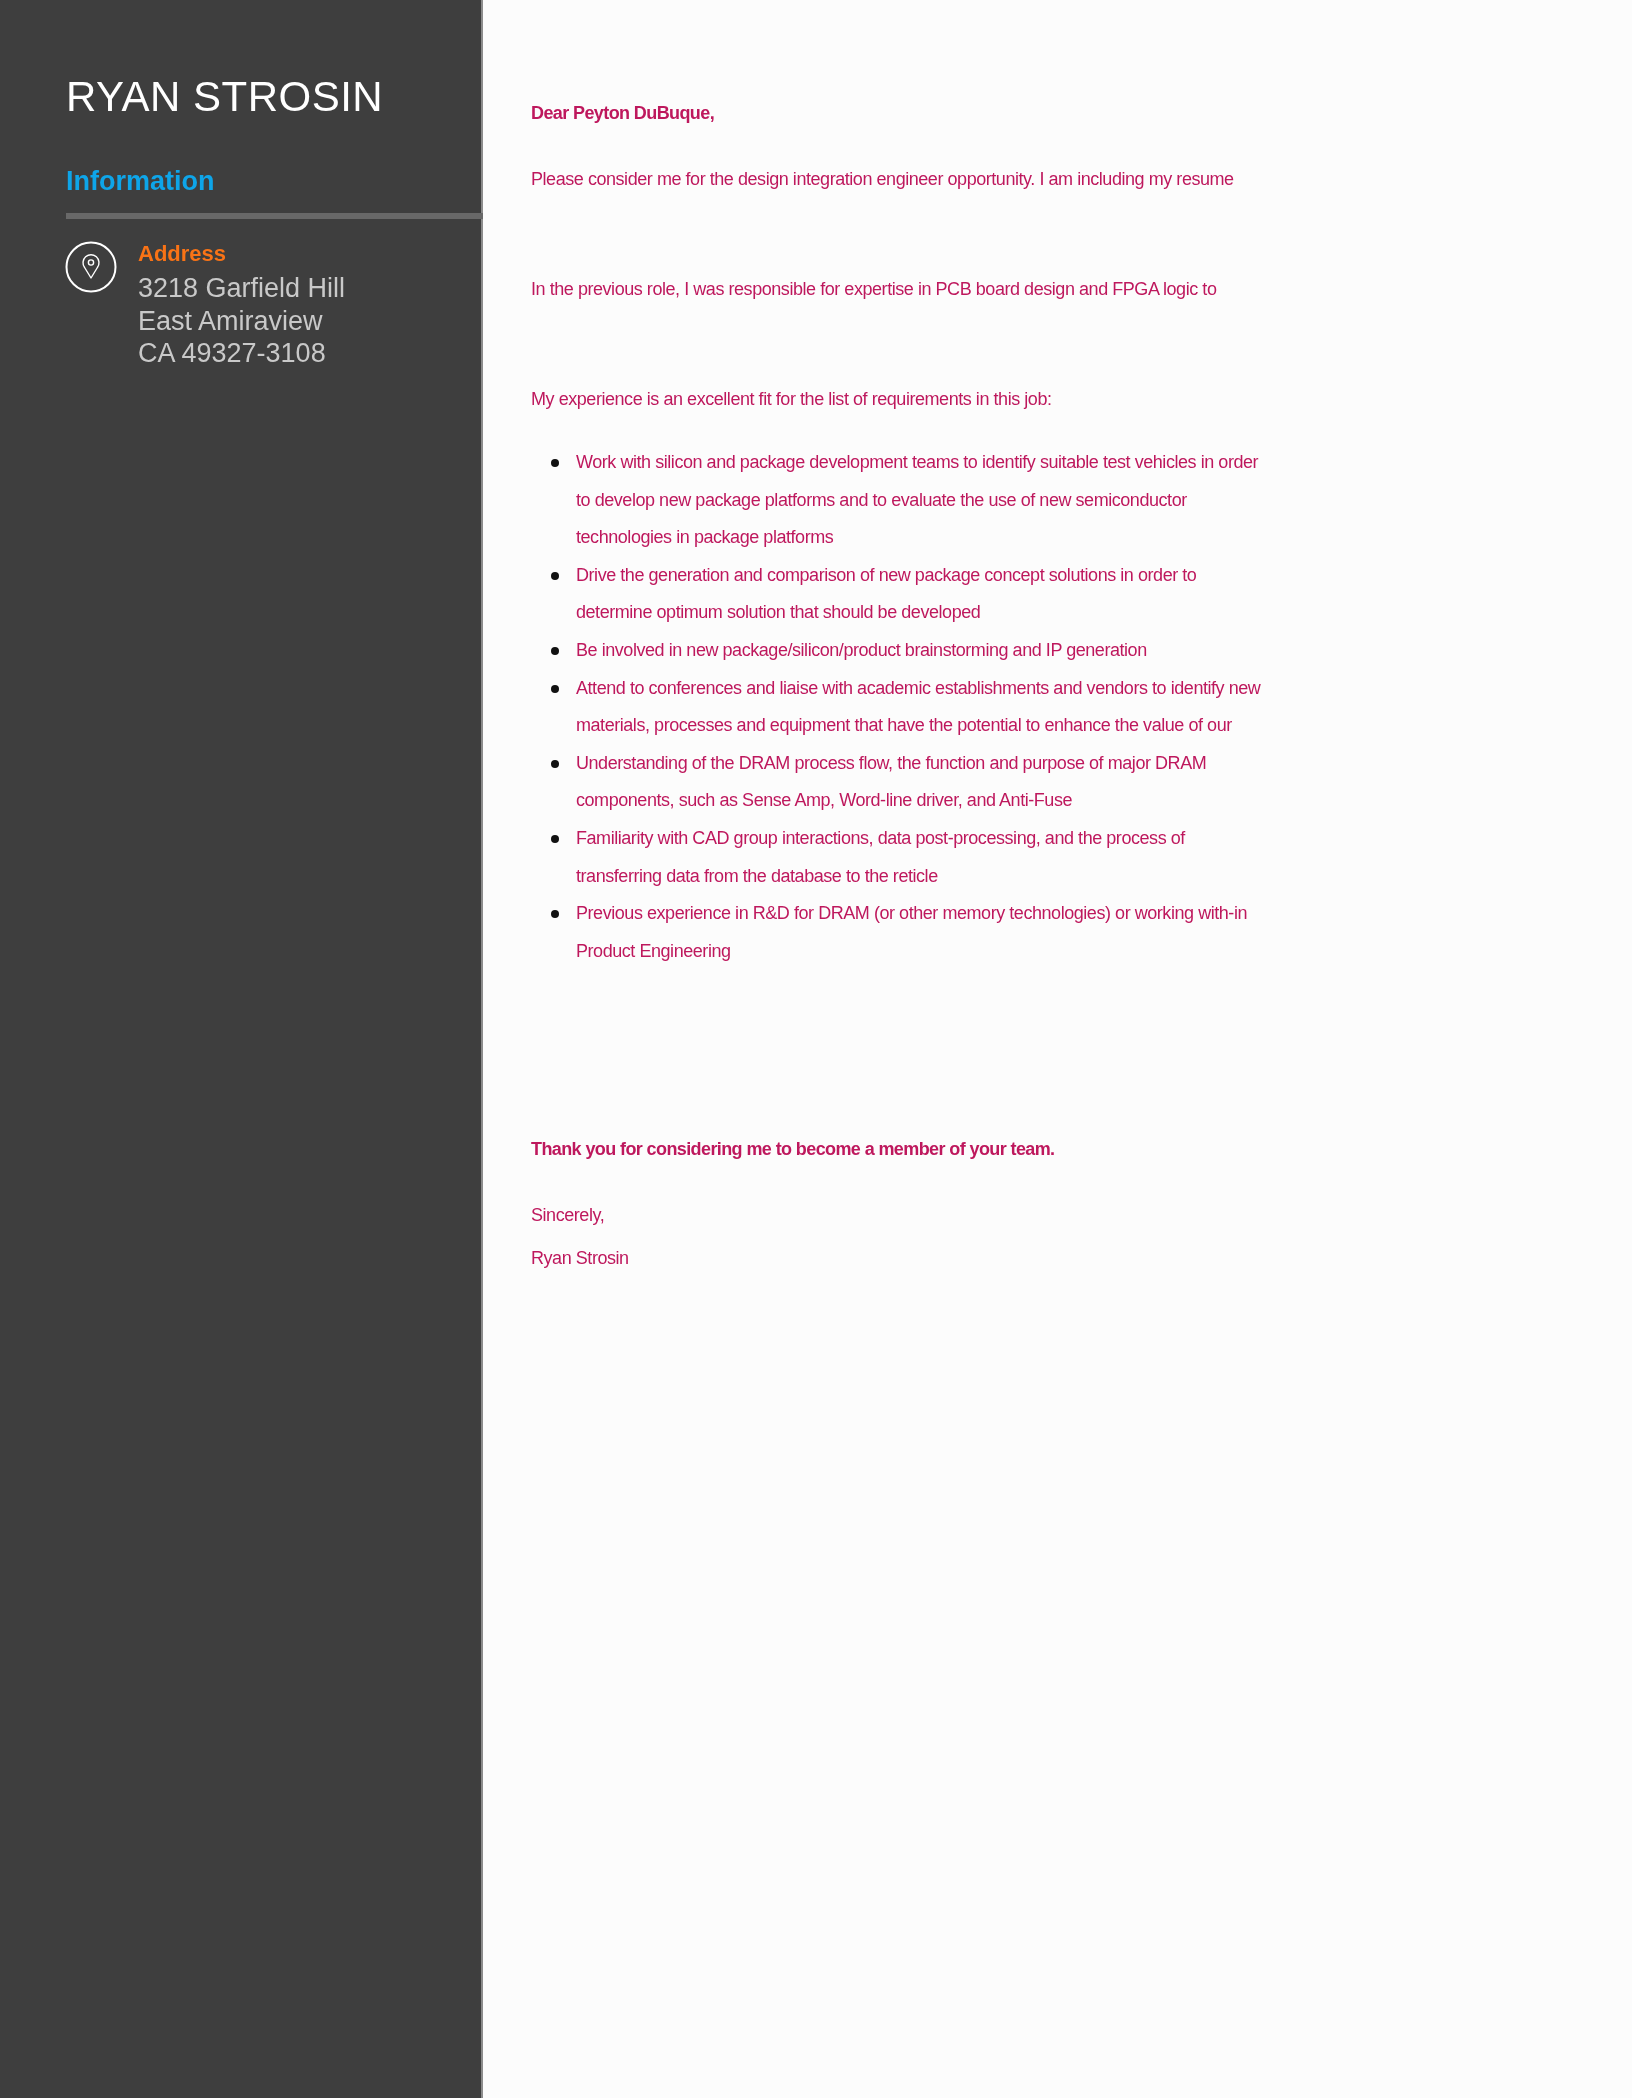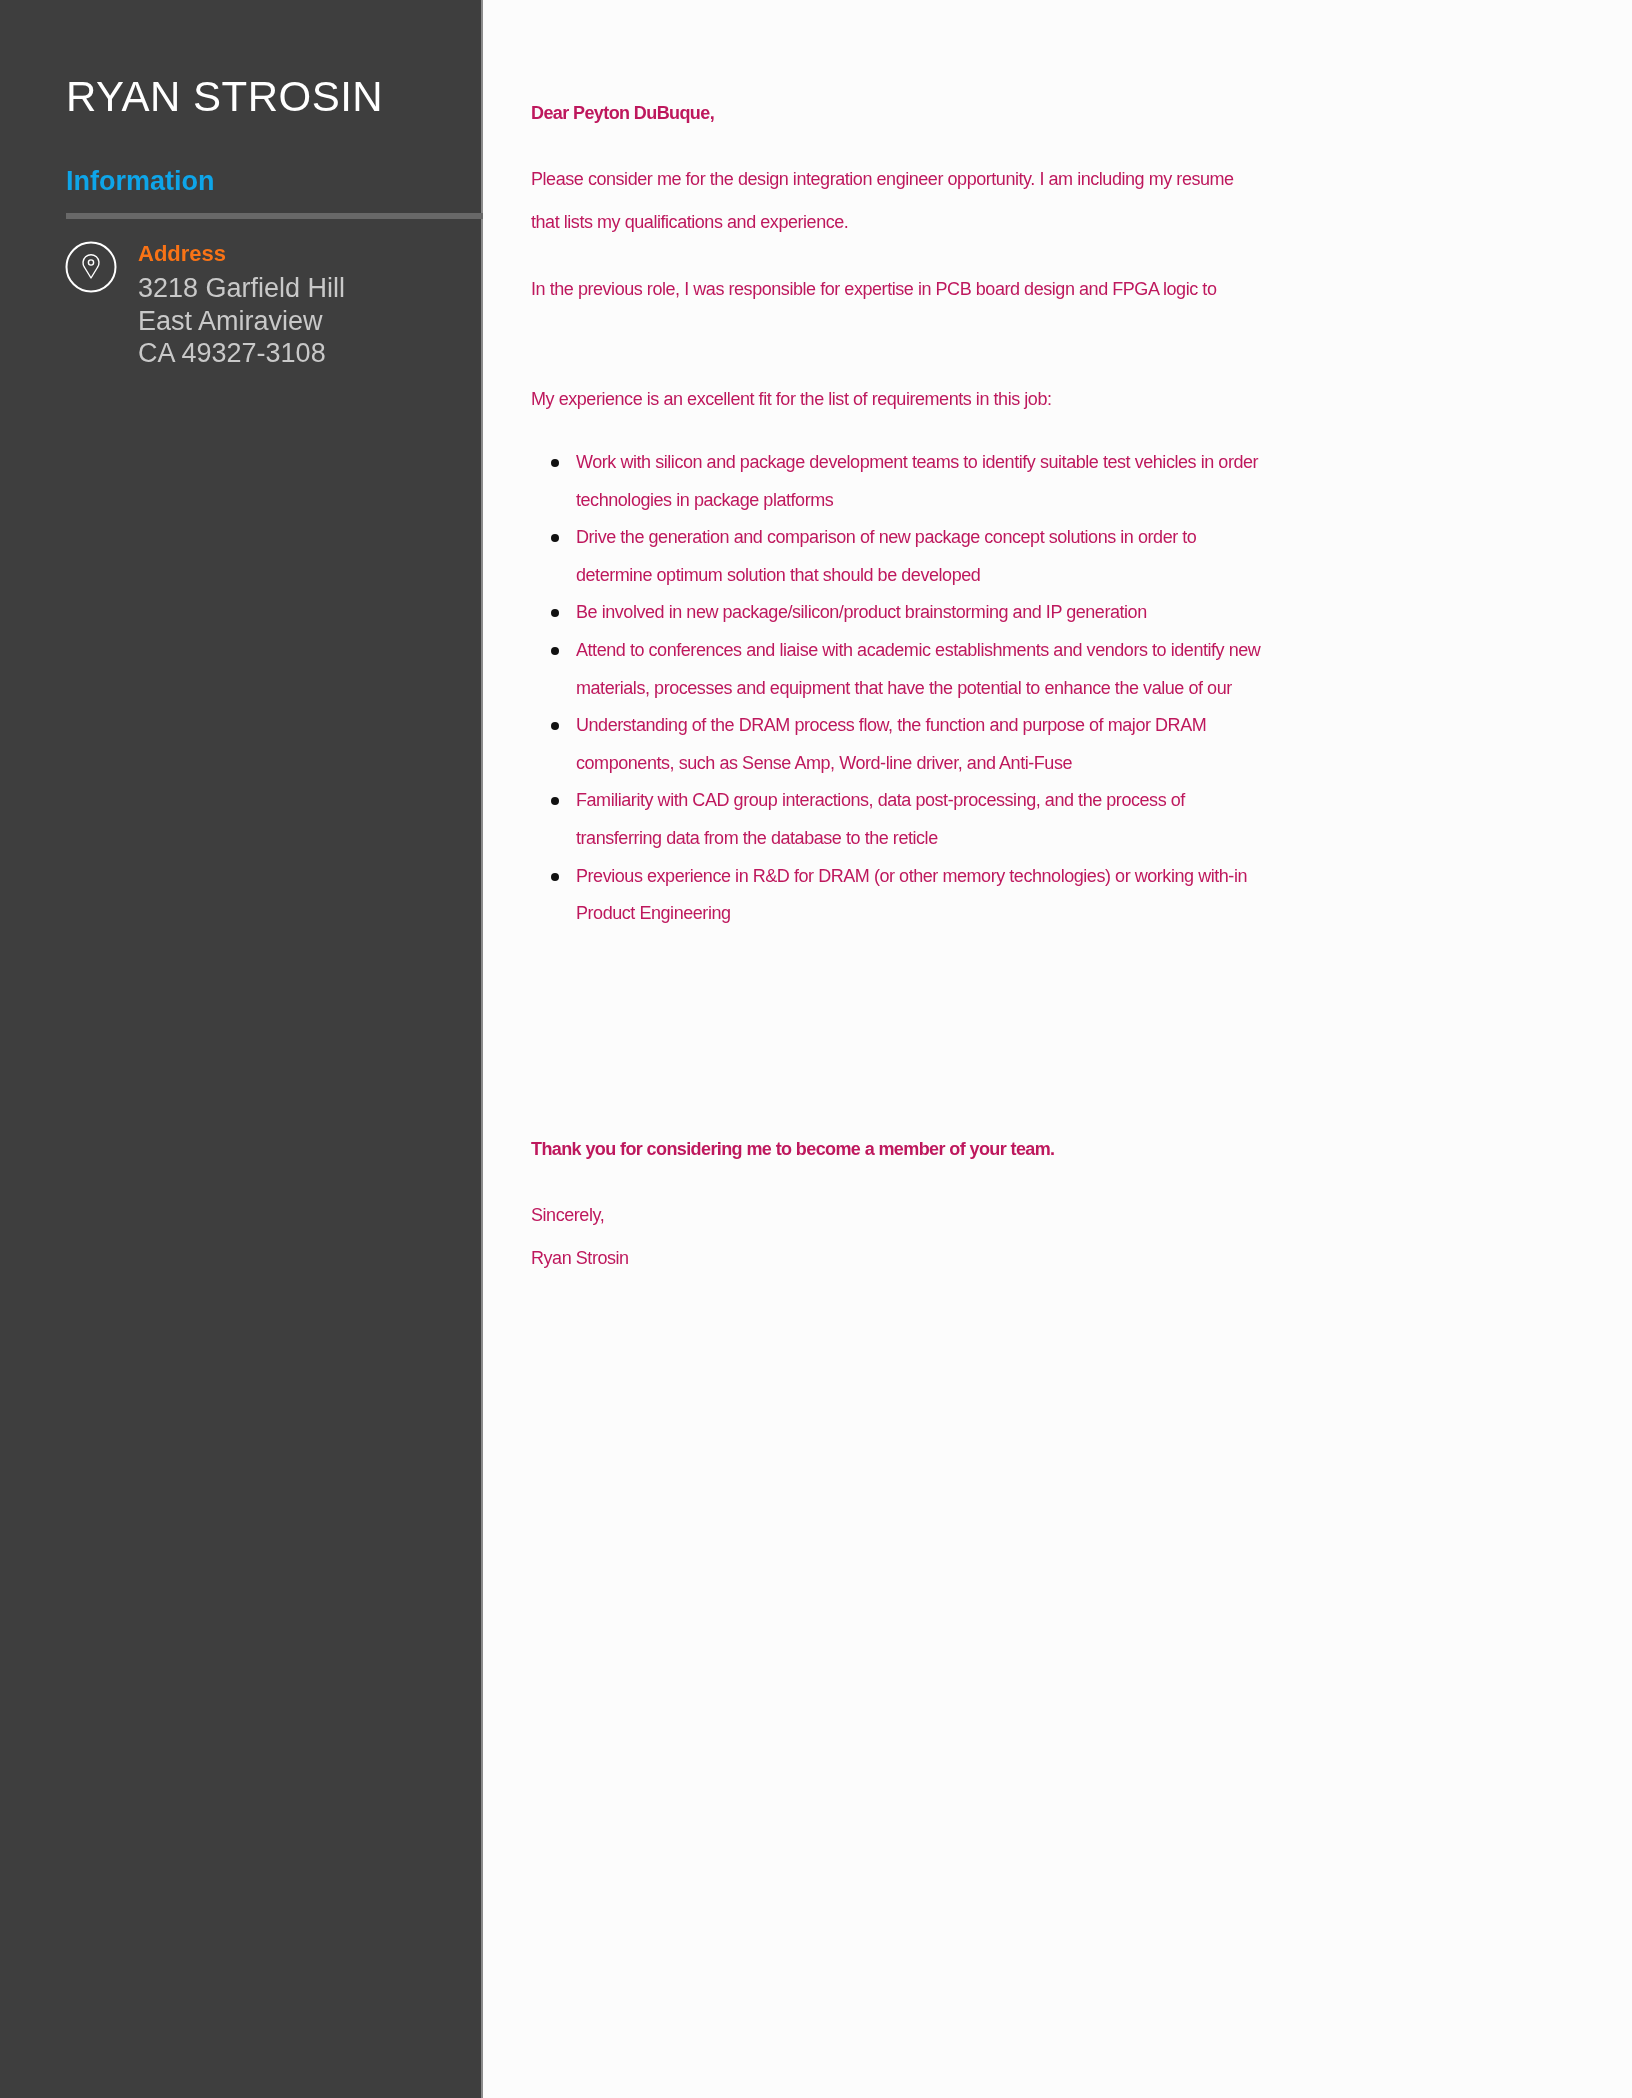--- a/index.html
+++ b/index.html
@@ -77,35 +77,35 @@
   </div>
 </aside>
 
 <main class="main">
   <p class="block" style="top:92px;">
     <span class="line medium">Dear Peyton DuBuque,</span>
   </p>
 
   <p class="block" style="top:158px;">
     <span class="line">Please consider me for the design integration engineer opportunity. I am including my resume</span>
-    <span class="line">that lists my qualifications and experience.</span>
   </p>
 
   <p class="block" style="top:268px;">
     <span class="line">In the previous role, I was responsible for expertise in PCB board design and FPGA logic to</span>
   </p>
 
   <p class="block" style="top:378px;">
     <span class="line">My experience is an excellent fit for the list of requirements in this job:</span>
   </p>
 
   <ul class="bullets" style="top:444px;">
     <li class="bullet-item">
       <span class="bullet-dot"></span>
       <span class="line">Work with silicon and package development teams to identify suitable test vehicles in order</span>
+      <span class="line">to develop new package platforms and to evaluate the use of new semiconductor</span>
       <span class="line">technologies in package platforms</span>
     </li>
     <li class="bullet-item">
       <span class="bullet-dot"></span>
       <span class="line">Drive the generation and comparison of new package concept solutions in order to</span>
       <span class="line">determine optimum solution that should be developed</span>
     </li>
     <li class="bullet-item">
       <span class="bullet-dot"></span>
       <span class="line">Be involved in new package/silicon/product brainstorming and IP generation</span>

